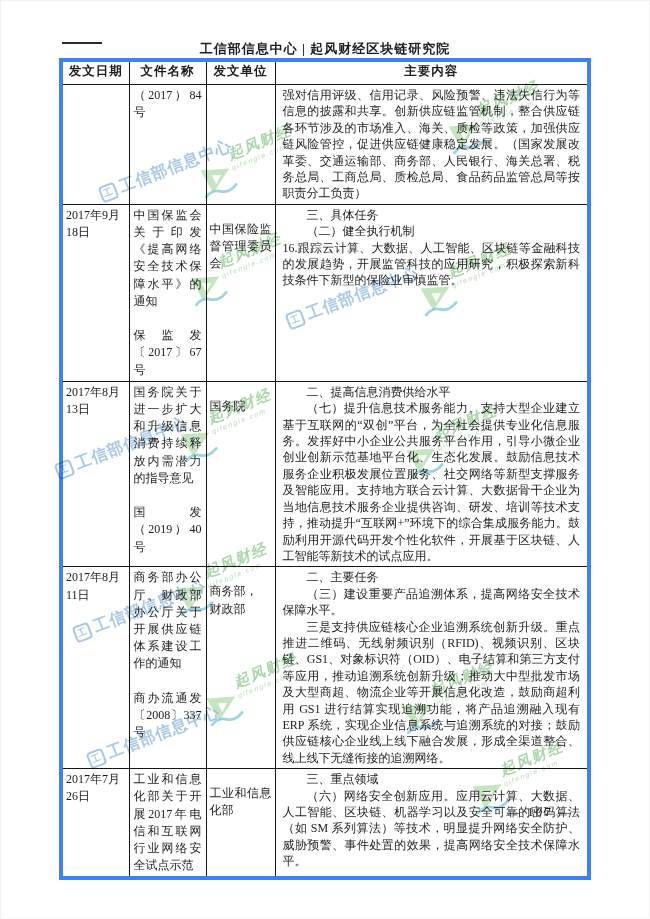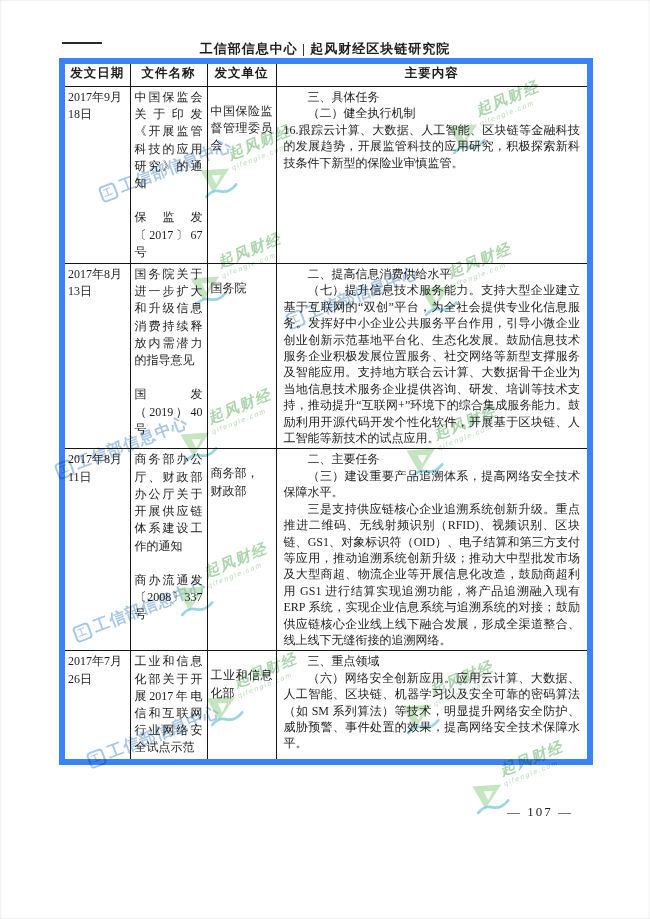--- a/index.html
+++ b/index.html
@@ -10,21 +10,21 @@
   }
   .doc-header {
     position:absolute; top:40px; left:0; width:100%; text-align:center;
     font-size:13px; font-weight:bold; letter-spacing:1px;
   }
   .stray-mark { position:absolute; left:62px; top:42px; width:40px; height:2px; background:#2a2a2a; }
 
   table.doc-table {
     position:absolute; left:59px; top:58px; width:528px;
     border-collapse:collapse; table-layout:fixed;
-    border:6px solid #3b82f6;
+    border:4px solid #3b82f6;
   }
   .doc-table th, .doc-table td {
     border:1px solid #151515; vertical-align:top; overflow:hidden;
   }
   .doc-table th {
     height:20px; font-size:12.5px; font-weight:bold; text-align:center;
     padding:1px 0; letter-spacing:1px;
   }
   .doc-table td { padding:2px 4px; }
   td.cell-date { padding:2px 3px; }
@@ -92,27 +92,37 @@
     </colgroup>
     <thead>
       <tr id="col-row">
           <th>发文日期</th>
           <th>文件名称</th>
           <th>发文单位</th>
           <th>主要内容</th>
         </tr>
     </thead>
     <tbody id="table-body">
+        <tr style="height: 101px;">
+          <td class="cell-date"></td>
+          <td class="cell-name">
+            <p>（2017）84号</p>
+          </td>
+          <td class="cell-unit"></td>
+          <td class="cell-content">
+            <p style="text-indent: 0em;">强对信用评级、信用记录、风险预警、违法失信行为等信息的披露和共享。创新供应链监管机制，整合供应链各环节涉及的市场准入、海关、质检等政策，加强供应链风险管控，促进供应链健康稳定发展。（国家发展改革委、交通运输部、商务部、人民银行、海关总署、税务总局、工商总局、质检总局、食品药品监管总局等按职责分工负责）</p>
+          </td>
+        </tr>
         <tr style="height: 155px;">
           <td class="cell-date">
             <p>2017年9月</p>
             <p>18日</p>
           </td>
           <td class="cell-name">
-            <p>中国保监会关于印发《开展监管科技的应用研究》的通知</p>
+            <p>中国保监会关于印发《提高网络安全技术保障水平》的通知</p>
             <p class="blank"></p>
             <p>保监发〔2017〕67号</p>
           </td>
           <td class="cell-unit">
             <p>中国保险监督管理委员会</p>
           </td>
           <td class="cell-content">
             <p style="text-indent: 2em;">三、具体任务</p>
             <p style="text-indent: 2em;">（二）健全执行机制</p>
             <p style="text-indent: 0em;">16.跟踪云计算、大数据、人工智能、区块链等金融科技的发展趋势，开展监管科技的应用研究，积极探索新科技条件下新型的保险业审慎监管。</p>

